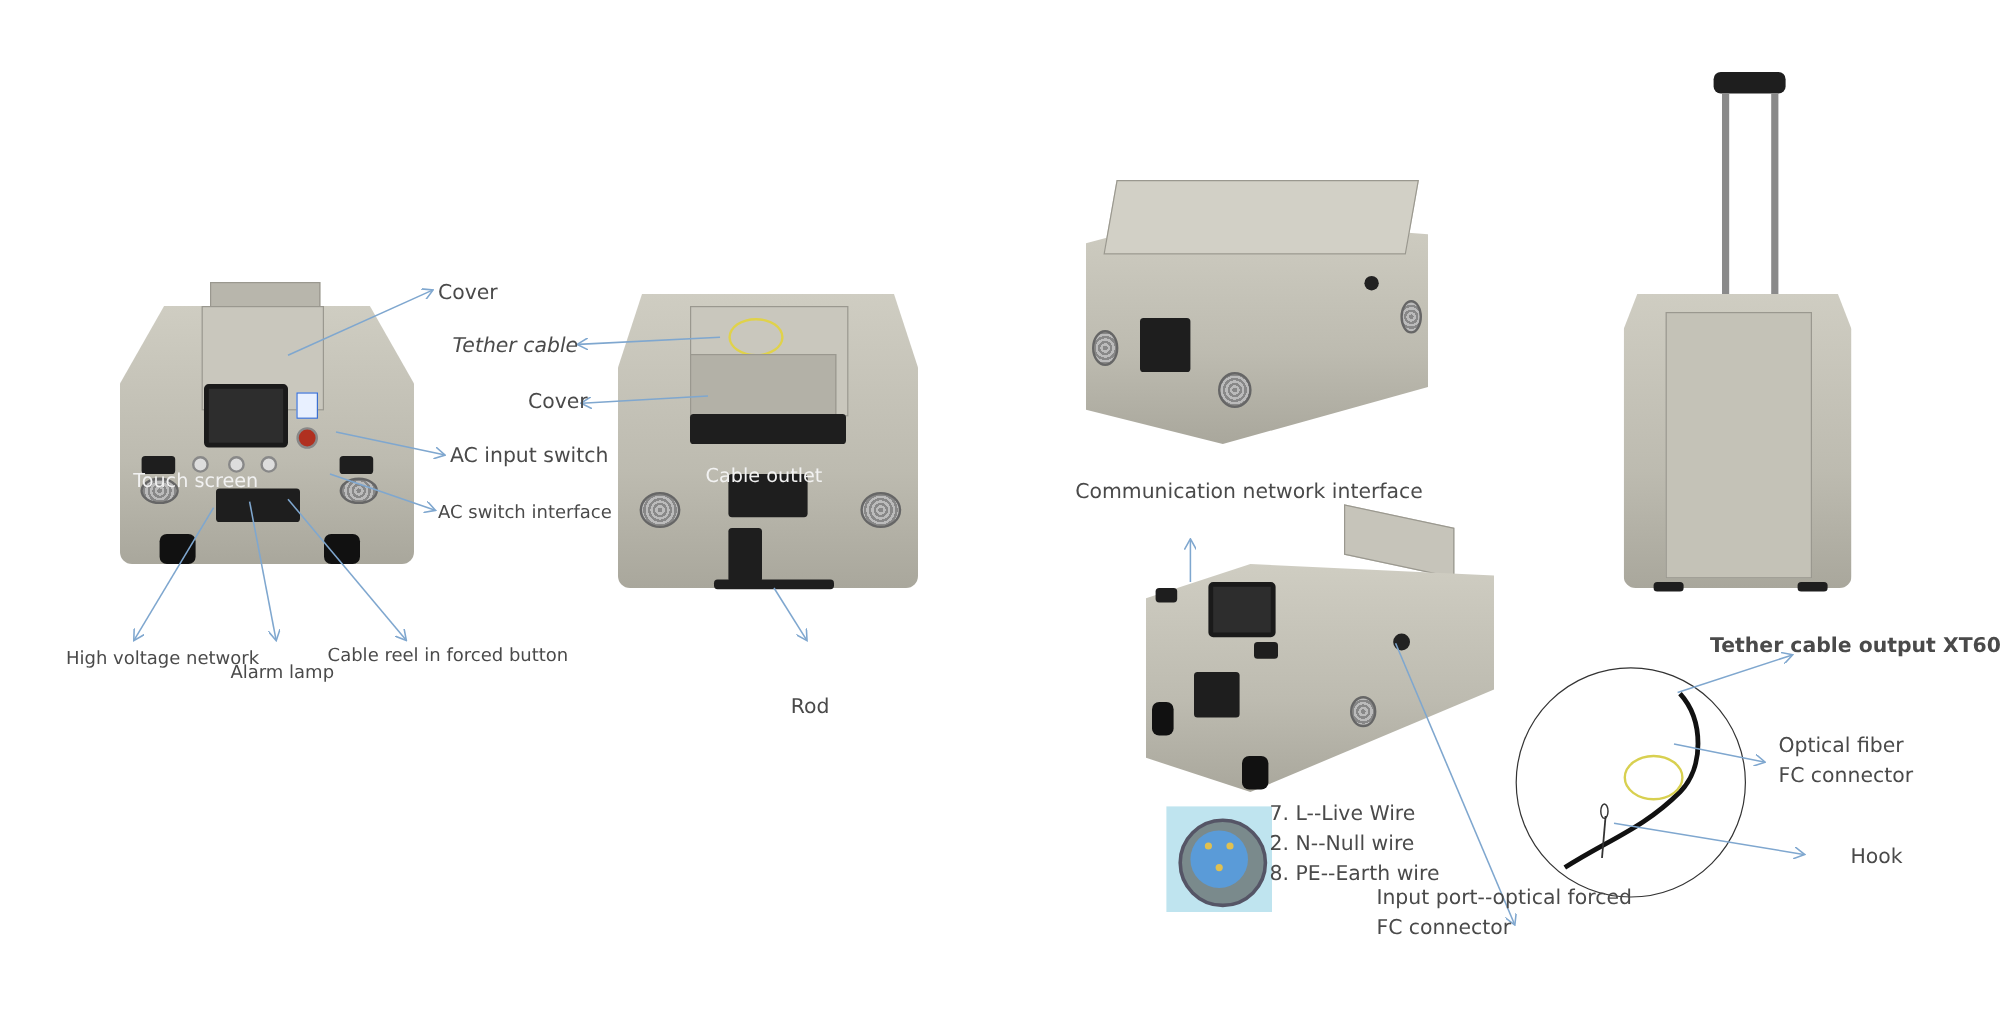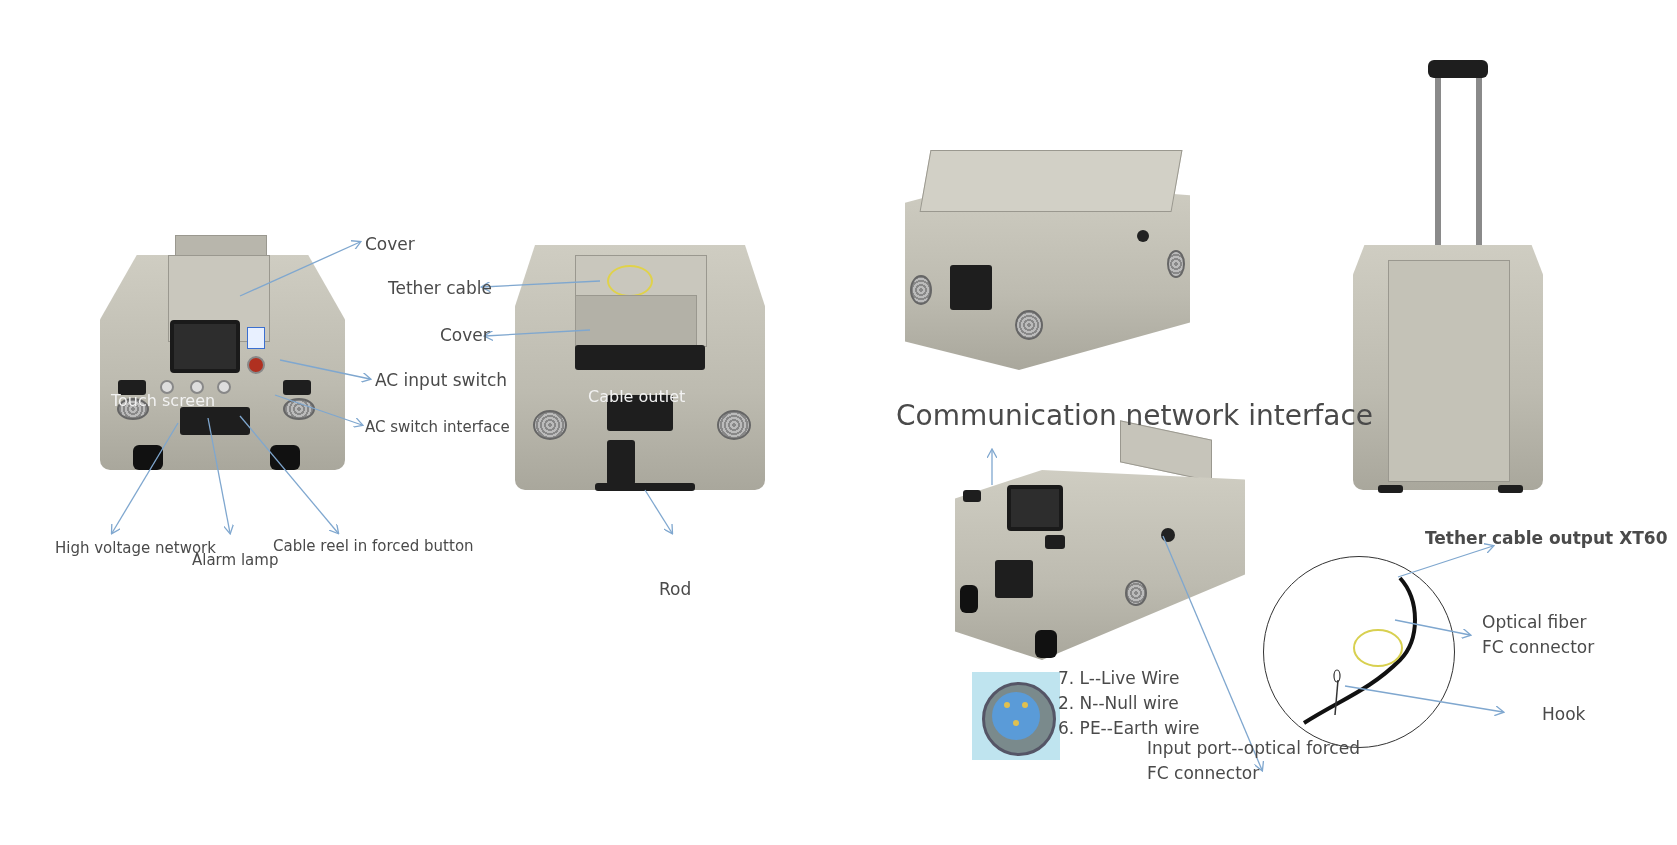--- a/index.html
+++ b/index.html
@@ -1,18 +1,18 @@
 <!DOCTYPE html>
 <html><head>
 <meta charset="utf-8">
 <style>
   html,body{margin:0;padding:0;background:#ffffff;}
   body{width:1677px;height:845px;position:relative;overflow:hidden;font-family:"DejaVu Sans","Liberation Sans",sans-serif;color:#444;}
   .lbl{position:absolute;white-space:nowrap;font-size:15px;color:#4a4a4a;line-height:1;}
-  .lbl.big{font-size:28px;color:#4a4a4a;}
+  .lbl.big{font-size:17px;color:#4a4a4a;}
   .lbl.white{color:#f2f2f2;font-size:16px;}
   .lbl.mid{font-size:17px;}
   svg.arrows{position:absolute;left:0;top:0;width:1677px;height:845px;pointer-events:none;}
   .device{position:absolute;}
   .box{position:absolute;background:linear-gradient(180deg,#cfcdc2 0%,#bdbbb0 60%,#a9a79c 100%);border-radius:10px;}
   .dark{position:absolute;background:#1e1e1e;border-radius:3px;}
   .screen{position:absolute;background:#2d2d2d;border:4px solid #1a1a1a;border-radius:4px;}
   .fan{position:absolute;border-radius:50%;border:2px solid #666;background:repeating-radial-gradient(circle,#888 0 2px,#bbb 2px 4px);}
   .wheel{position:absolute;background:#111;border-radius:6px;}
   .btnc{position:absolute;border-radius:50%;background:#ddd;border:2px solid #888;}
@@ -133,29 +133,29 @@
 </svg>
 
 <span class="lbl mid" style="left:365px;top:236px;">Cover</span>
 <span class="lbl white" style="left:111px;top:393px;">Touch screen</span>
 <span class="lbl mid" style="left:375px;top:372px;">AC input switch</span>
 <span class="lbl" style="left:365px;top:420px;">AC switch interface</span>
 <span class="lbl" style="left:55px;top:541px;">High voltage network</span>
 <span class="lbl" style="left:192px;top:553px;">Alarm lamp</span>
 <span class="lbl" style="left:273px;top:539px;">Cable reel in forced button</span>
 
-<span class="lbl mid" style="left:388px;top:280px;">Tether cable</span>
+<span class="lbl mid" style="left:377px;top:280px;font-style:italic;">Tether cable</span>
 <span class="lbl mid" style="left:440px;top:327px;">Cover</span>
 <span class="lbl white" style="left:588px;top:389px;">Cable outlet</span>
 <span class="lbl mid" style="left:659px;top:541px;margin-top:40px;">Rod</span>
 
 <span class="lbl big" style="left:896px;top:402px;">Communication network interface</span>
 <span class="lbl mid" style="left:1147px;top:740px;">Input port--optical forced</span>
 <span class="lbl mid" style="left:1147px;top:765px;">FC connector</span>
 
 <span class="lbl mid" style="left:1058px;top:670px;">7. L--Live Wire</span>
 <span class="lbl mid" style="left:1058px;top:695px;">2. N--Null wire</span>
-<span class="lbl mid" style="left:1058px;top:720px;">6. PE--Earth wire</span>
+<span class="lbl mid" style="left:1058px;top:720px;">8. PE--Earth wire</span>
 
 <span class="lbl mid" style="left:1425px;top:530px;font-weight:bold;">Tether cable output XT60</span>
 <span class="lbl mid" style="left:1482px;top:614px;">Optical fiber</span>
 <span class="lbl mid" style="left:1482px;top:639px;">FC connector</span>
 <span class="lbl mid" style="left:1511px;top:706px;margin-left:31px;">Hook</span>
 
 </body></html>

